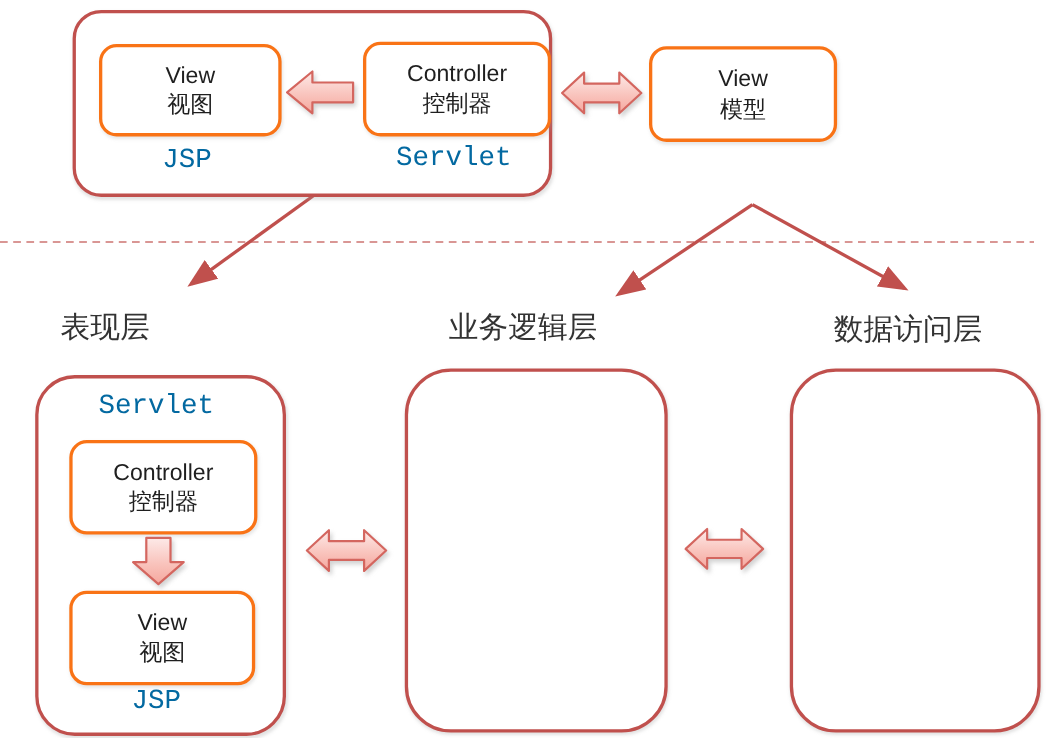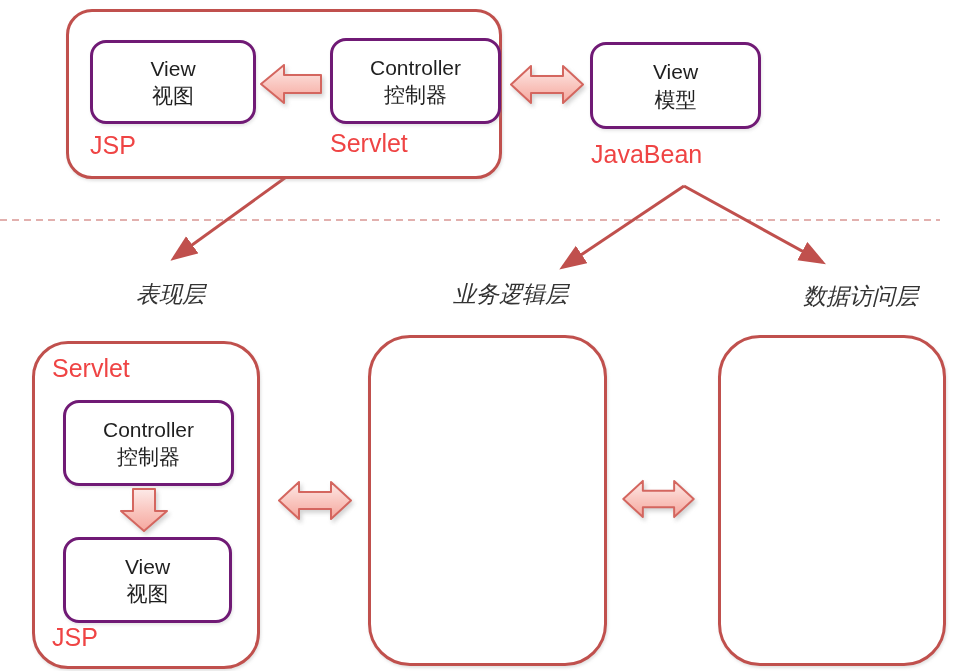--- a/index.html
+++ b/index.html
@@ -5,30 +5,30 @@
   html,body{margin:0;padding:0;background:#ffffff;}
   .canvas{
     position:relative;width:956px;height:671px;background:#ffffff;overflow:hidden;
     font-family:"Liberation Sans","DejaVu Sans",sans-serif;color:#333;
   }
   .red-box{
     position:absolute;border:3px solid #C0504D;background:#ffffff;
     box-shadow:1px 2px 3px rgba(150,150,150,0.28);
   }
   .purple-box{
-    position:absolute;border:3px solid #701a75;border-radius:16px;background:#ffffff;
+    position:absolute;border:3px solid #f97316;border-radius:16px;background:#ffffff;
     box-shadow:1px 2px 3px rgba(160,160,160,0.25);
     display:flex;flex-direction:column;align-items:center;justify-content:center;
     font-size:21px;color:#1f1f1f;line-height:1.3;text-align:center;
   }
   .caption{
-    position:absolute;text-align:left;font-size:25px;color:#ef4444;
+    position:absolute;text-align:center;font-size:25px;color:#0369a1;font-family:Liberation Mono, monospace;
   }
   .tier-label{
-    position:absolute;text-align:right;font-size:23px;color:#333333;font-style:italic;
+    position:absolute;text-align:left;font-size:27px;color:#333333;
   }
   .conn-layer{position:absolute;left:0;top:0;}
   .blockarrow{position:absolute;filter:drop-shadow(2px 3px 2px rgba(130,130,130,0.35));}
   .blockarrow path{fill:url(#pinkGrad);stroke:#D4665F;stroke-width:2;stroke-linejoin:round;}
 </style>
 </head>
 <body>
 
 <div class="canvas">
 
@@ -70,21 +70,20 @@
 
   <svg class="blockarrow" style="left:509px;top:62px;" width="76" height="45" viewBox="0 0 76 45">
     <path d="M2,22.5 L22,4 L22,14 L54,14 L54,4 L74,22.5 L54,41 L54,31 L22,31 L22,41 Z"></path>
   </svg>
 
   <div class="purple-box" style="left:590px;top:42px;width:165px;height:81px;">
     <div>View</div>
     <div>模型</div>
   </div>
 
-  <div class="caption" style="left:591px;top:140px;width:170px;">JavaBean</div>
 
   <div class="tier-label" style="left:55px;top:279px;width:150px;">表现层</div>
   <div class="tier-label" style="left:758px;top:281px;width:160px;">数据访问层</div>
   <div class="tier-label" style="left:408px;top:279px;width:160px;">业务逻辑层</div>
 
   <div class="red-box" style="left:32px;top:341px;width:222px;height:322px;border-radius:36px;"></div>
 
   <div class="caption" style="left:52px;top:354px;width:180px;">Servlet</div>
 
   <div class="purple-box" style="left:63px;top:400px;width:165px;height:80px;">

